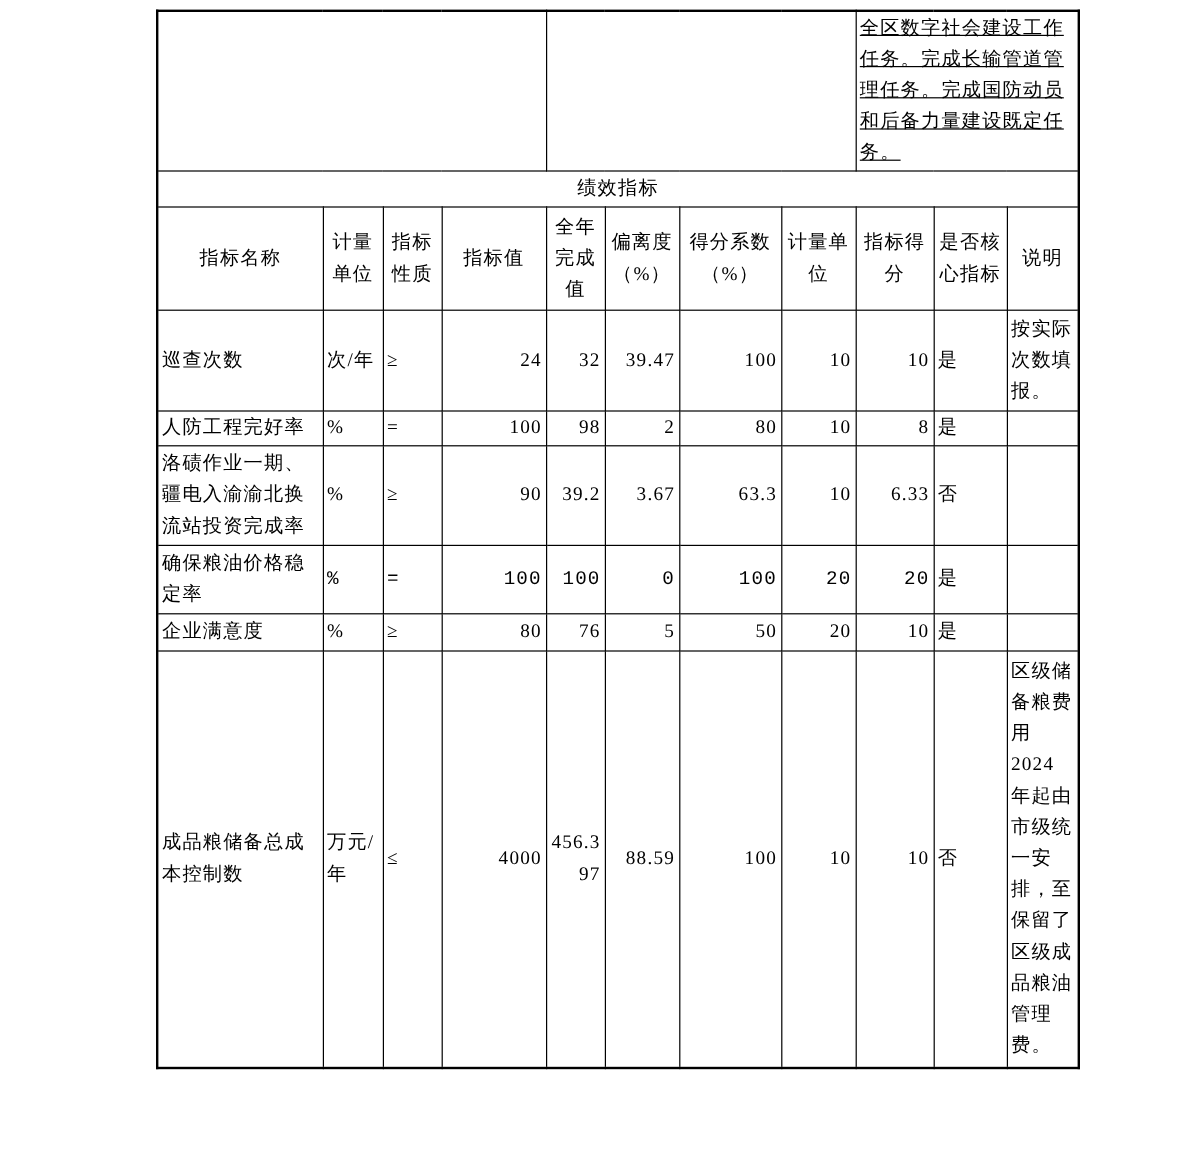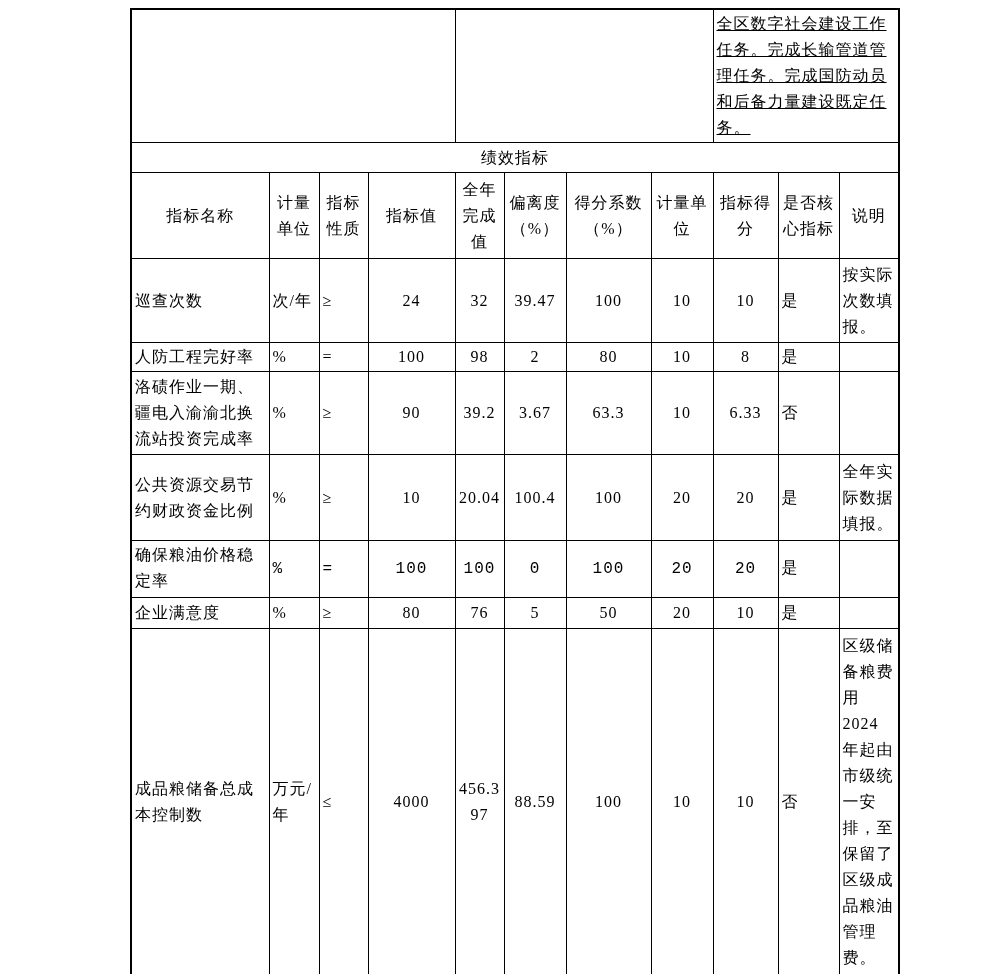--- a/index.html
+++ b/index.html
@@ -31,21 +31,21 @@
     line-height: 26px;
     padding: 1px 3px;
     vertical-align: middle;
     overflow: hidden;
     word-break: normal;
   }
   th.hdr { text-align: center; }
   td.title-row { text-align: center; }
   td.left { text-align: left; }
   td.num {
-    text-align: center;
+    text-align: right;
     letter-spacing: 0;
     overflow-wrap: break-word;
     word-wrap: break-word;
     margin-left: 31px;
   }
   td.top-note {
     vertical-align: top;
     text-align: left;
     letter-spacing: 3px;
     padding: 2px 4px;
@@ -140,33 +140,20 @@
       <td class="num">90</td>
       <td class="num">39.2</td>
       <td class="num">3.67</td>
       <td class="num">63.3</td>
       <td class="num">10</td>
       <td class="num">6.33</td>
       <td class="left">否</td>
       <td class="left"></td>
     </tr>
 
-    <tr class="r4">
-      <td class="left">公共资源交易节约财政资金比例</td>
-      <td class="left">%</td>
-      <td class="left">≥</td>
-      <td class="num">10</td>
-      <td class="num">20.04</td>
-      <td class="num">100.4</td>
-      <td class="num">100</td>
-      <td class="num">20</td>
-      <td class="num">20</td>
-      <td class="left">是</td>
-      <td class="left">全年实际数据填报。</td>
-    </tr>
 
     <tr class="r5">
       <td class="left">确保粮油价格稳定率</td>
       <td class="left">%</td>
       <td class="left">=</td>
       <td class="num">100</td>
       <td class="num">100</td>
       <td class="num">0</td>
       <td class="num">100</td>
       <td class="num">20</td>

